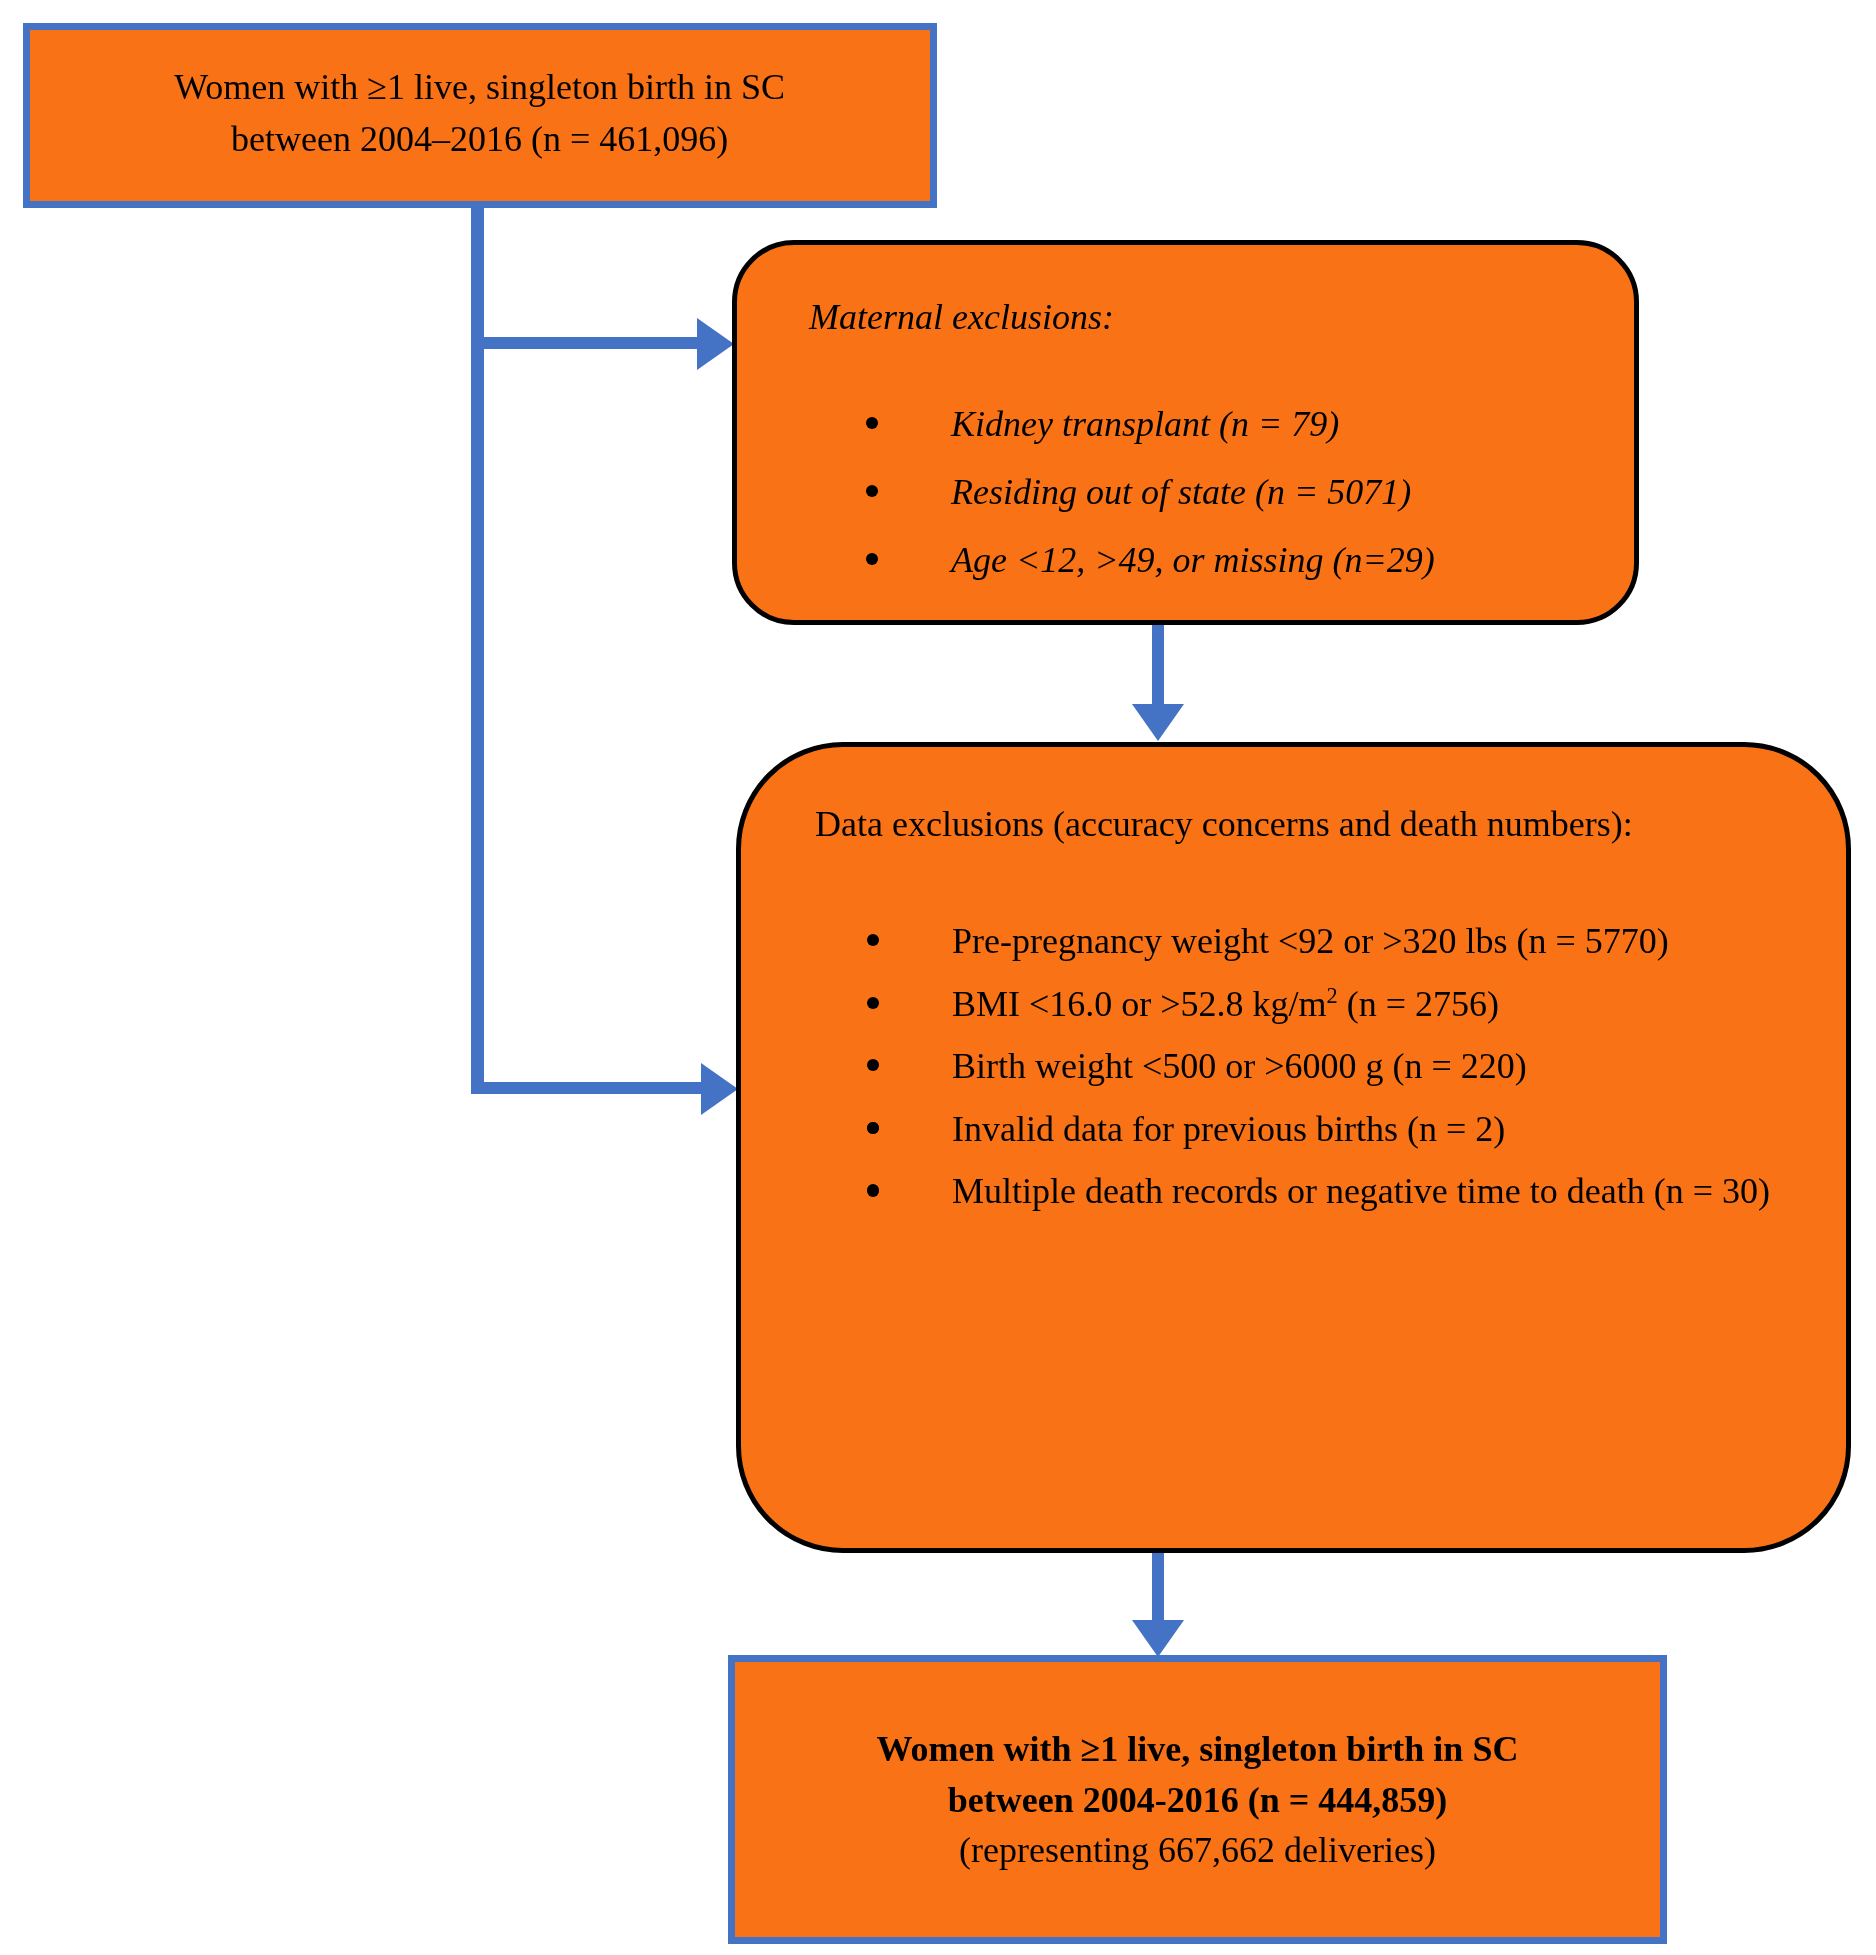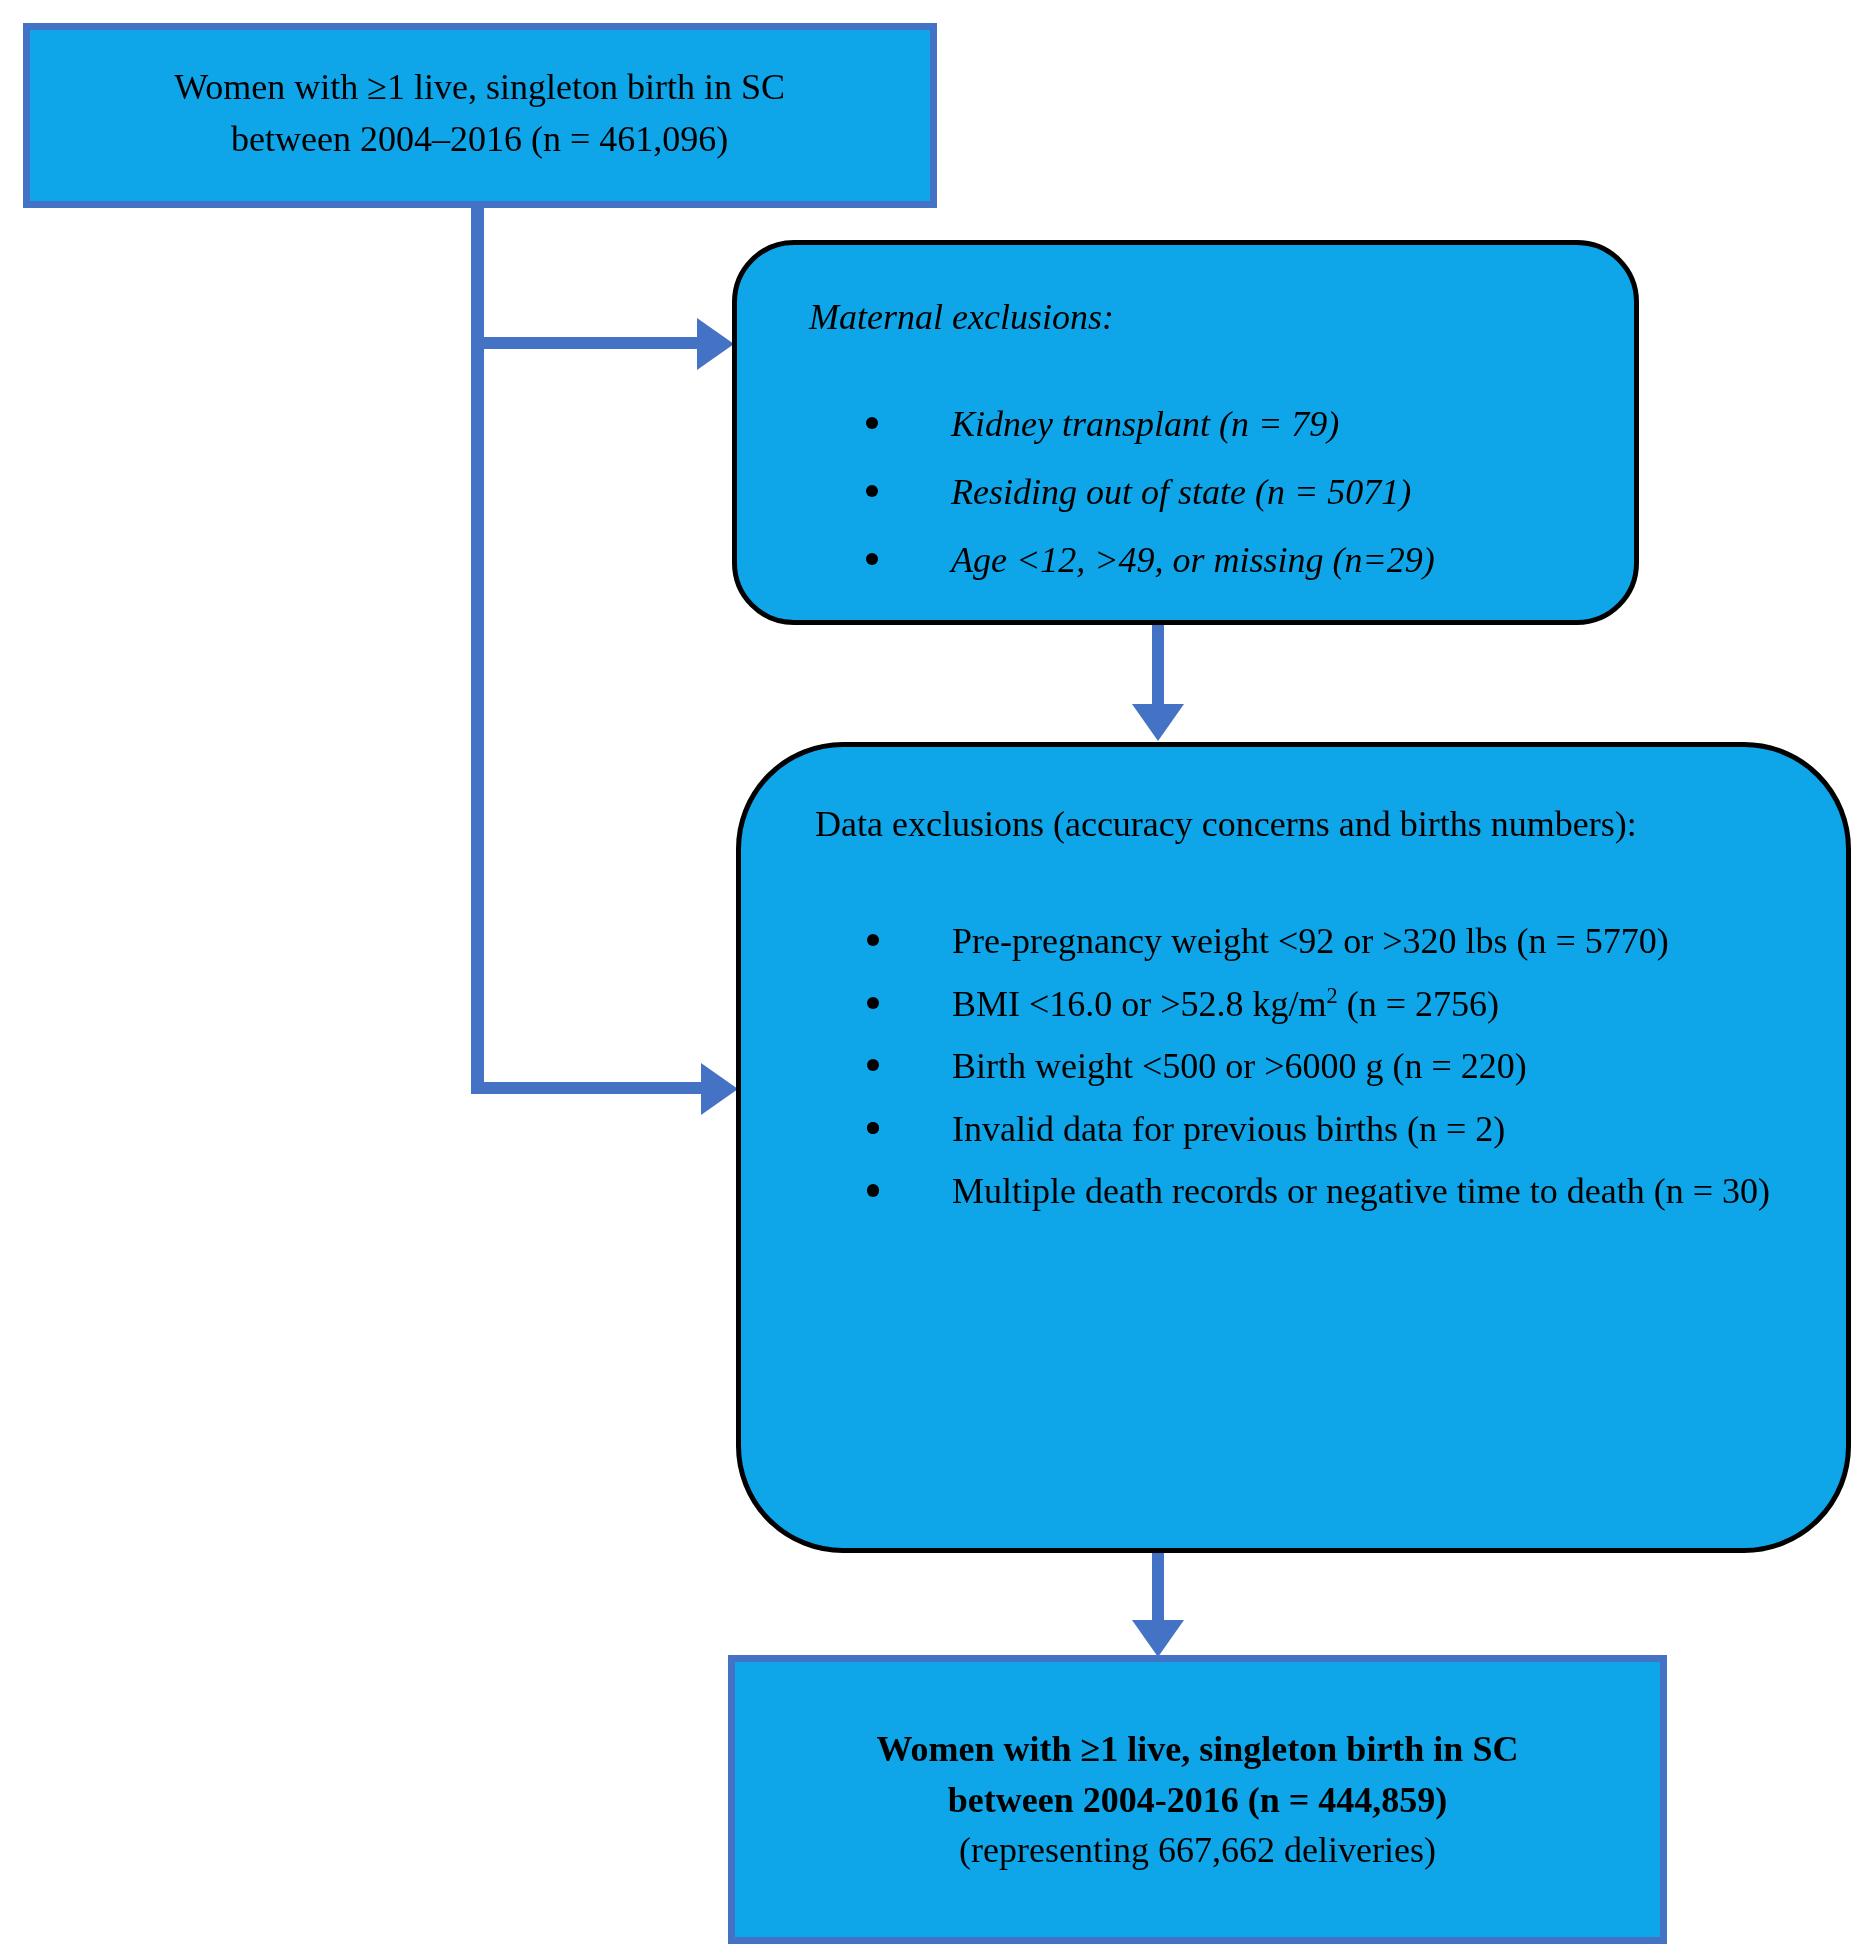--- a/index.html
+++ b/index.html
@@ -17,21 +17,21 @@
     width: 1876px;
     height: 1955px;
     background: #ffffff;
     overflow: hidden;
   }
 
   
   .box {
     position: absolute;
     box-sizing: border-box;
-    background: #0ea5e9;
+    background: #f97316;
   }
 
   .box-blue {
     border: 7.4px solid #4472C4;
     display: flex;
     flex-direction: column;
     align-items: center;
     justify-content: center;
   }
 
@@ -241,21 +241,21 @@
         <span>Residing out of state (n = 5071)</span>
       </li>
       <li>
         <span class="dot"></span>
         <span>Age &lt;12, &gt;49, or missing (n=29)</span>
       </li>
     </ul>
   </div>
 
   <div class="box box-rounded" id="data-box">
-    <div class="box-heading" id="data-heading">Data exclusions (accuracy concerns and births numbers):</div>
+    <div class="box-heading" id="data-heading">Data exclusions (accuracy concerns and death numbers):</div>
     <ul class="bullets" id="data-bullets">
       <li>
         <span class="dot"></span>
         <span>Pre-pregnancy weight &lt;92 or &gt;320 lbs (n = 5770)</span>
       </li>
       <li>
         <span class="dot"></span>
         <span>BMI &lt;16.0 or &gt;52.8 kg/m</span><sup>2</sup><span> (n = 2756)</span>
       </li>
       <li>

